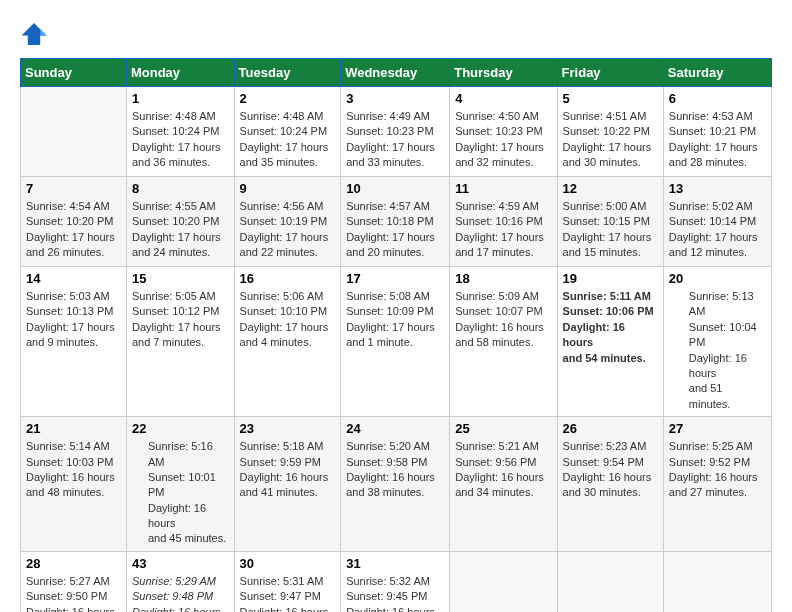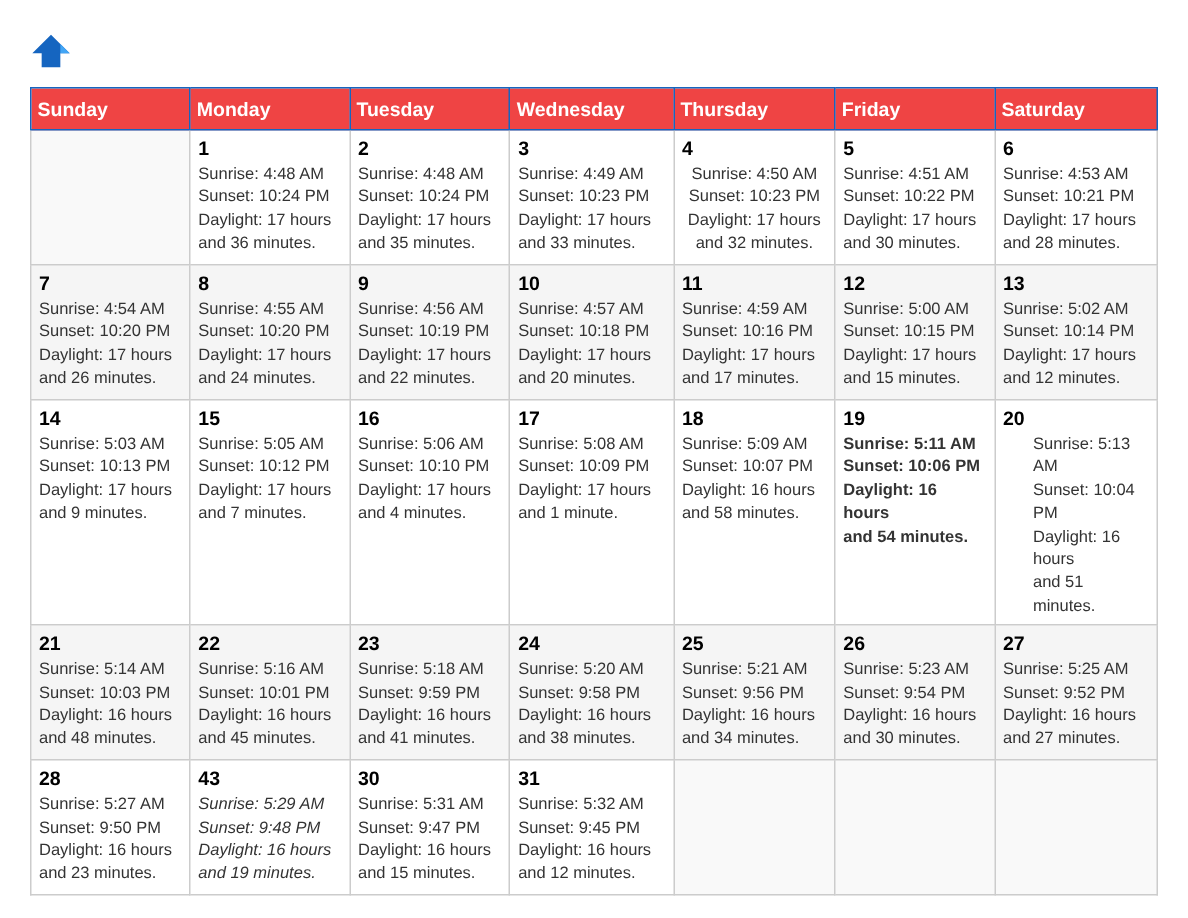--- a/index.html
+++ b/index.html
@@ -45,21 +45,21 @@
     .location {
       font-size: 16px;
       color: #555;
     }
     table {
       width: 100%;
       border-collapse: collapse;
       font-size: 11px;
     }
     thead tr th {
-      background-color: #ef4444;
+      background-color: #15803d;
       color: #fff;
       padding: 6px 4px;
       text-align: left;
       font-size: 13px;
       font-weight: bold;
       border: 1px solid #1565c0;
     }
     tbody tr td {
       border: 1px solid #ccc;
       vertical-align: top;
@@ -139,21 +139,21 @@
         </td>
         <td>
           <span class="day-num">3</span>
           <div class="cell-text" style="white-space: pre-line;">Sunrise: 4:49 AM
 Sunset: 10:23 PM
 Daylight: 17 hours
 and 33 minutes.</div>
         </td>
         <td>
           <span class="day-num">4</span>
-          <div class="cell-text" style="white-space: pre-line; text-align: center;">Sunrise: 4:50 AM
+          <div class="cell-text" style="white-space: pre-line;">Sunrise: 4:50 AM
 Sunset: 10:23 PM
 Daylight: 17 hours
 and 32 minutes.</div>
         </td>
         <td>
           <span class="day-num">5</span>
           <div class="cell-text" style="white-space: pre-line;">Sunrise: 4:51 AM
 Sunset: 10:22 PM
 Daylight: 17 hours
 and 30 minutes.</div>
@@ -271,21 +271,21 @@
       <tr>
         <td>
           <span class="day-num">21</span>
           <div class="cell-text" style="white-space: pre-line;">Sunrise: 5:14 AM
 Sunset: 10:03 PM
 Daylight: 16 hours
 and 48 minutes.</div>
         </td>
         <td>
           <span class="day-num">22</span>
-          <div class="cell-text" style="white-space: pre-line;">Sunrise: 5:16 AM
+          <div class="cell-text" style="white-space: pre-line; margin-left: 16px;">Sunrise: 5:16 AM
 Sunset: 10:01 PM
 Daylight: 16 hours
 and 45 minutes.</div>
         </td>
         <td>
           <span class="day-num">23</span>
           <div class="cell-text" style="white-space: pre-line;">Sunrise: 5:18 AM
 Sunset: 9:59 PM
 Daylight: 16 hours
 and 41 minutes.</div>

